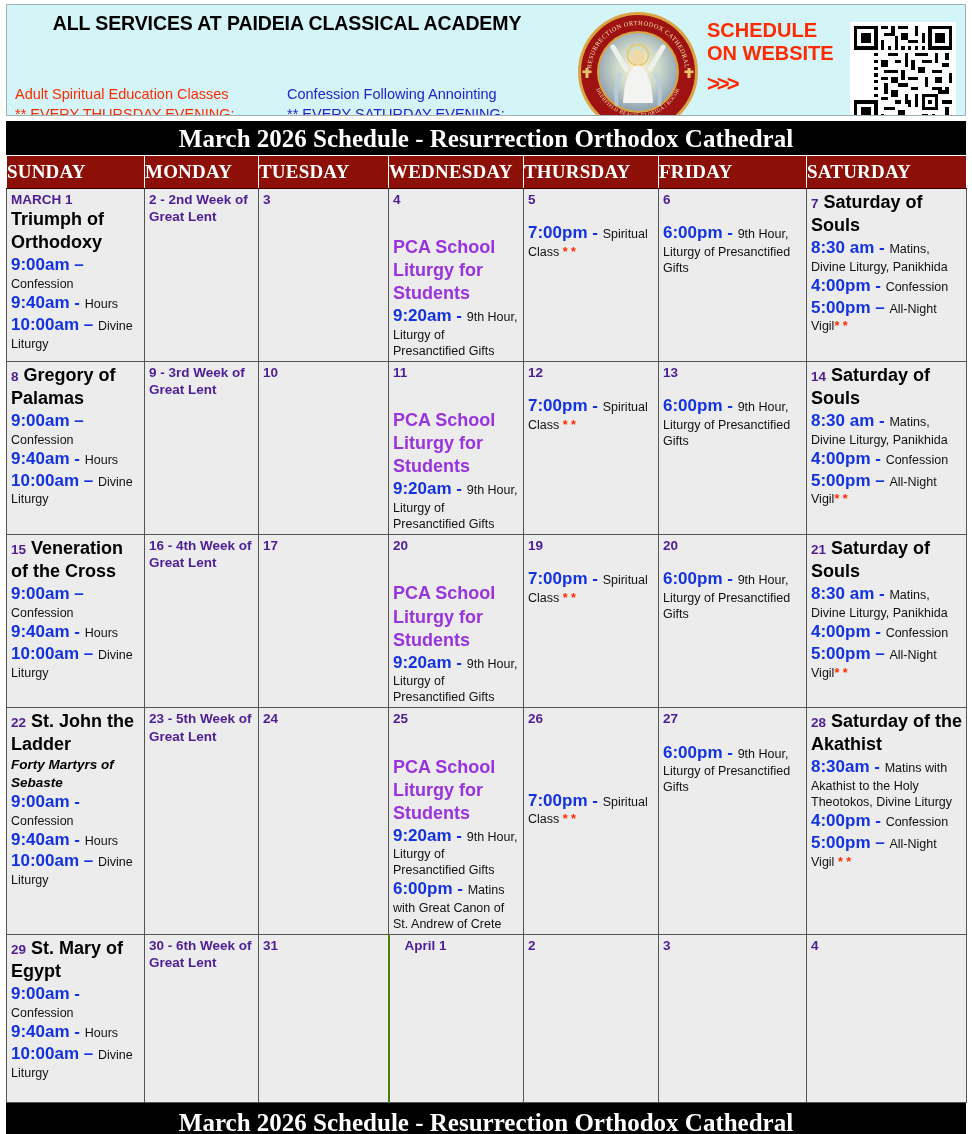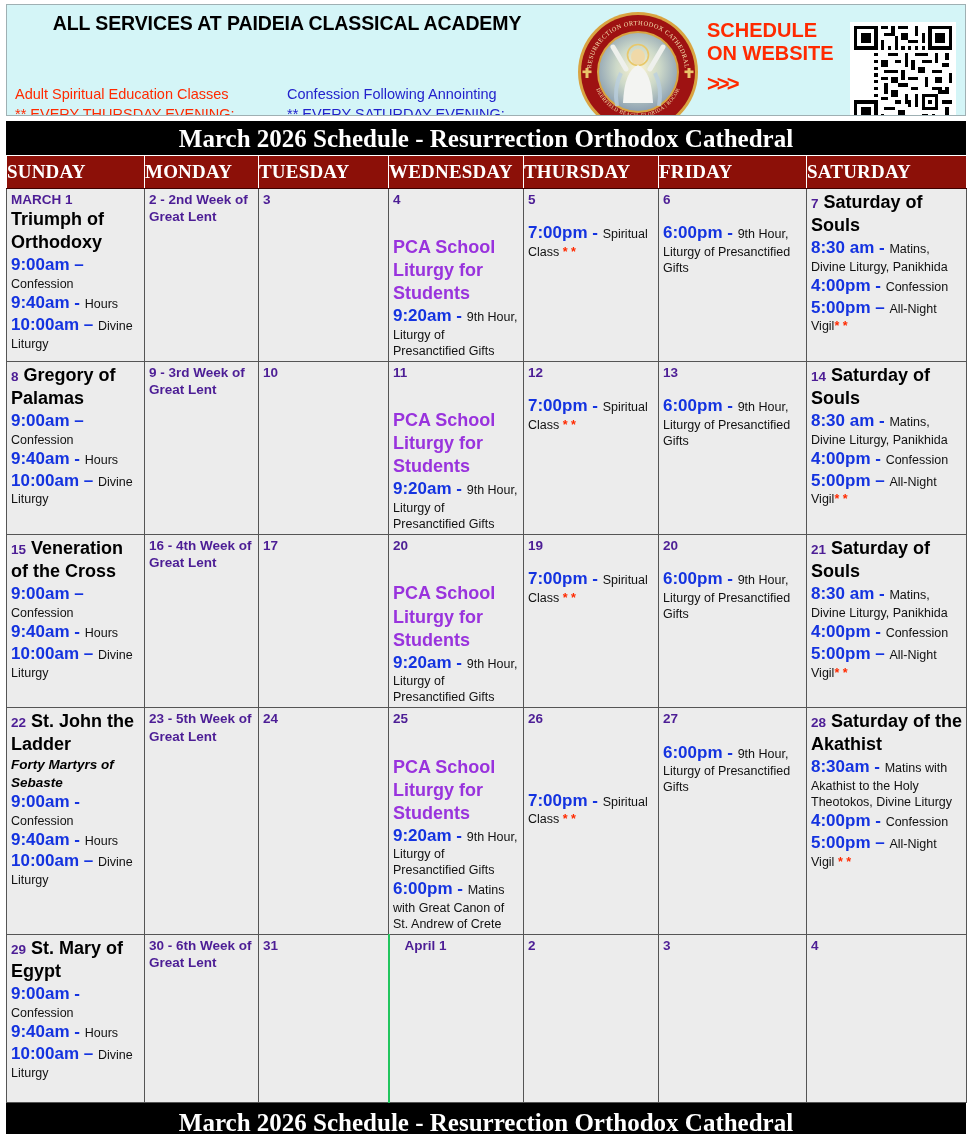--- a/index.html
+++ b/index.html
@@ -141,21 +141,21 @@
   .cal td {
     background: #ececec;
     border: 1px solid #555555;
     vertical-align: top;
     padding: 2px 3px 2px 4px;
     font-size: 12.5px;
     line-height: 1.28;
     color: #111;
     height: 163px;
   }
-  .cal td.apr { border-left: 2px solid #22c55e; padding-left: 15px; }
+  .cal td.apr { border-left: 2px solid #4d7c0f; padding-left: 15px; }
 
   .daynum {
     color: #4c1d95;
     font-weight: bold;
     font-size: 13.5px;
   }
   .title-blk {
     color: #000000;
     font-weight: bold;
     font-size: 18px;

